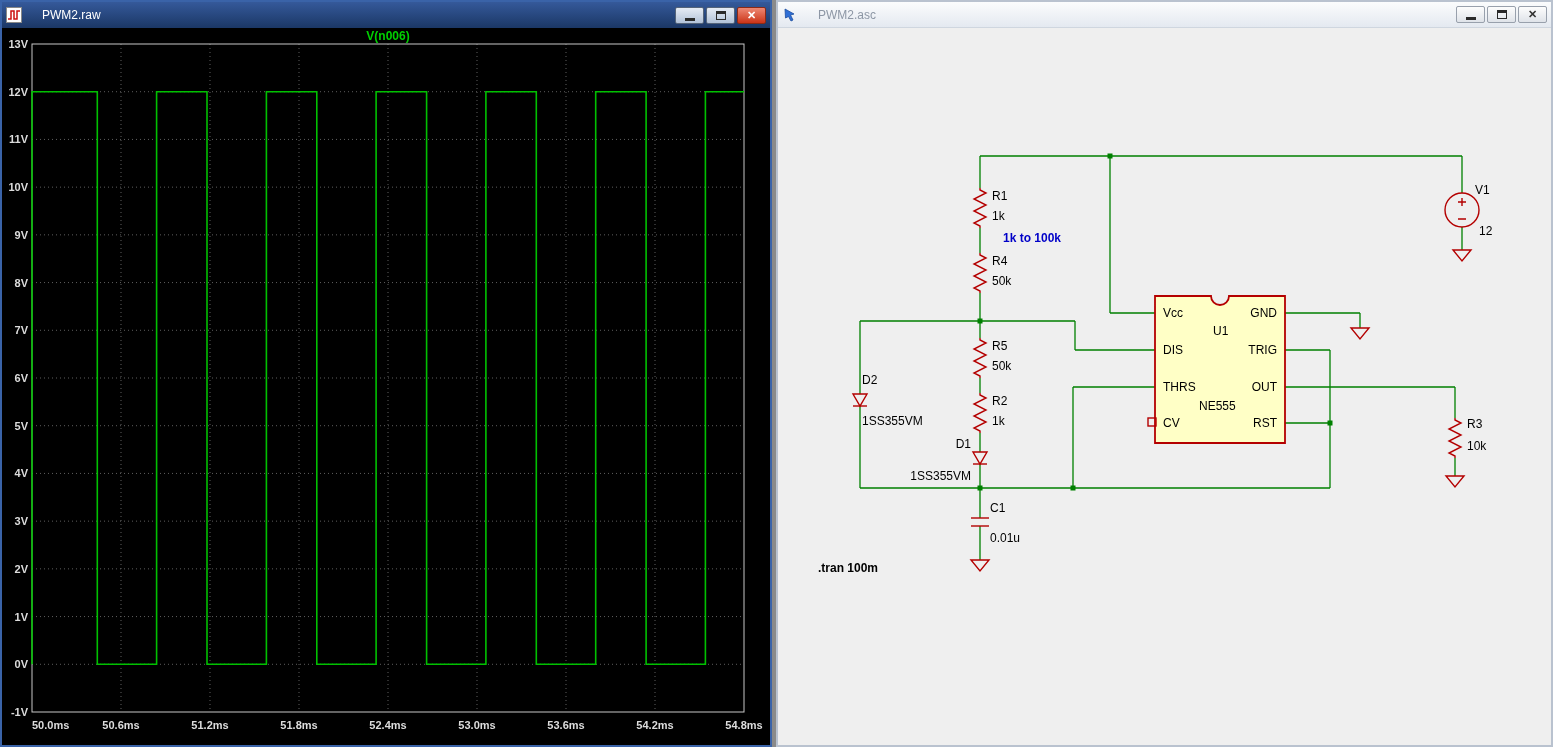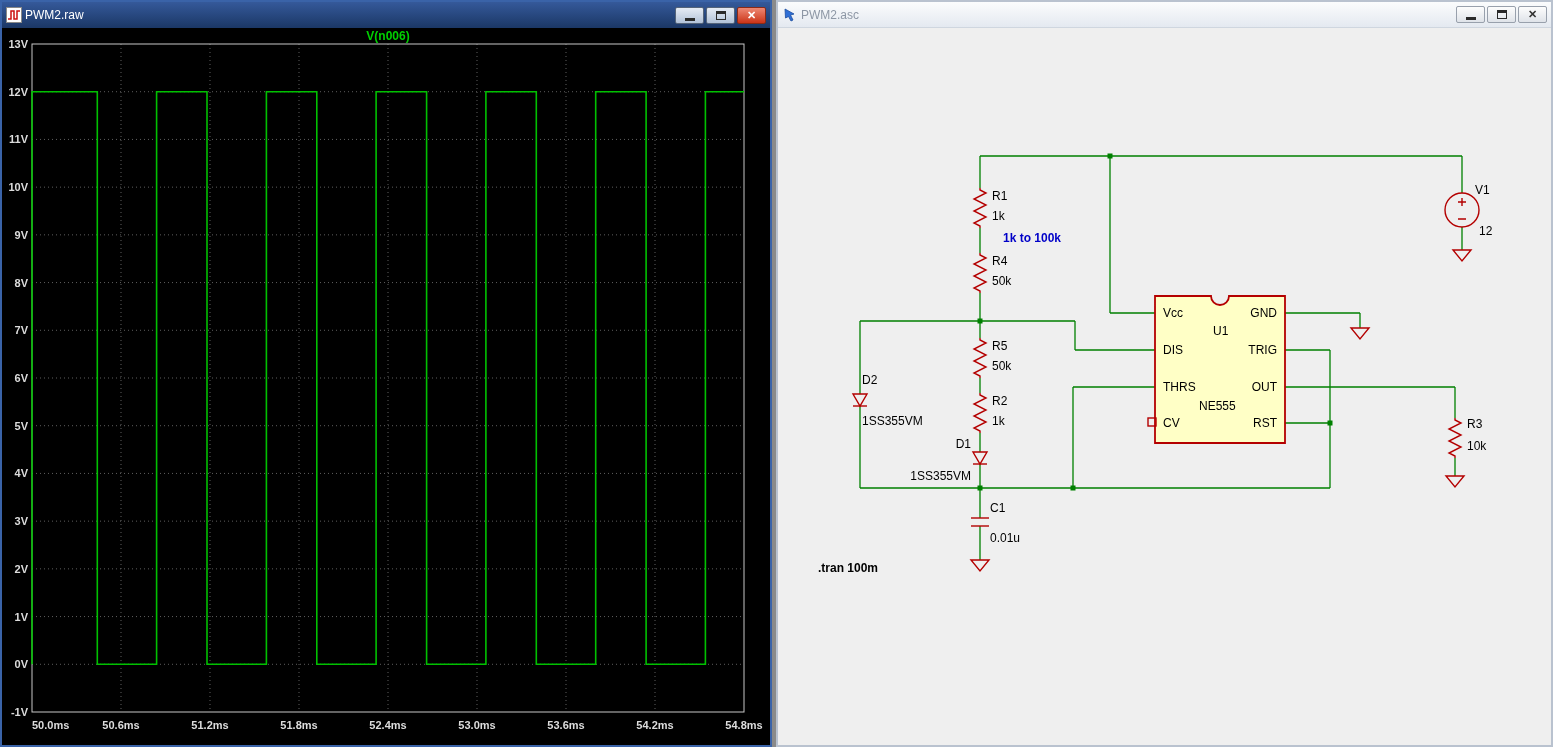--- a/index.html
+++ b/index.html
@@ -7,21 +7,21 @@
     --icfill:#ffffc6; --schembg:#efefef;
     --trace:#00c000; --plotbg:#000000; --grid:#5e5e5e; --ptick:#dcdcdc;
     --ptitle:#00d000; --pborder:#c8c8c8;
   }
   *{margin:0;padding:0;box-sizing:border-box}
   html,body{width:1553px;height:747px;background:#8a8a8a;overflow:hidden;
             font-family:"Liberation Sans",sans-serif}
   .window{position:absolute;top:0;height:747px}
   .left-window{left:0;width:772px;border:2px solid #3a63a8;background:var(--plotbg)}
   .right-window{left:776px;width:777px;border:2px solid #b9c2cf;background:var(--schembg)}
-  .titlebar{height:26px;display:flex;align-items:center;padding:4px 4px;gap:3px;user-select:none}
+  .titlebar{height:26px;display:flex;align-items:center;padding:4px 4px;gap:20px;user-select:none}
   .titlebar.active{background:linear-gradient(#35599a,#1b3765)}
   .titlebar.inactive{background:linear-gradient(#fbfcfd,#e4e9f0);border-bottom:1px solid #cfd6df}
   .title-text{font-size:12px;flex:1;white-space:nowrap;overflow:hidden}
   .titlebar.active .title-text{color:#ffffff}
   .titlebar.inactive .title-text{color:#8d97a5}
   .titlebar-icon{width:16px;height:16px;display:flex;align-items:center;justify-content:center}
   .winbtns{display:flex;gap:2px}
   .winbtn{width:29px;height:17px;border-radius:2px;display:flex;align-items:center;justify-content:center;cursor:default}
   .titlebar.active .winbtn{background:linear-gradient(#e6ecf5,#b2c2d8);border:1px solid #55647a}
   .titlebar.active .winbtn.close-btn{background:linear-gradient(#ee8873,#cb3418);border:1px solid #8c2a16}

